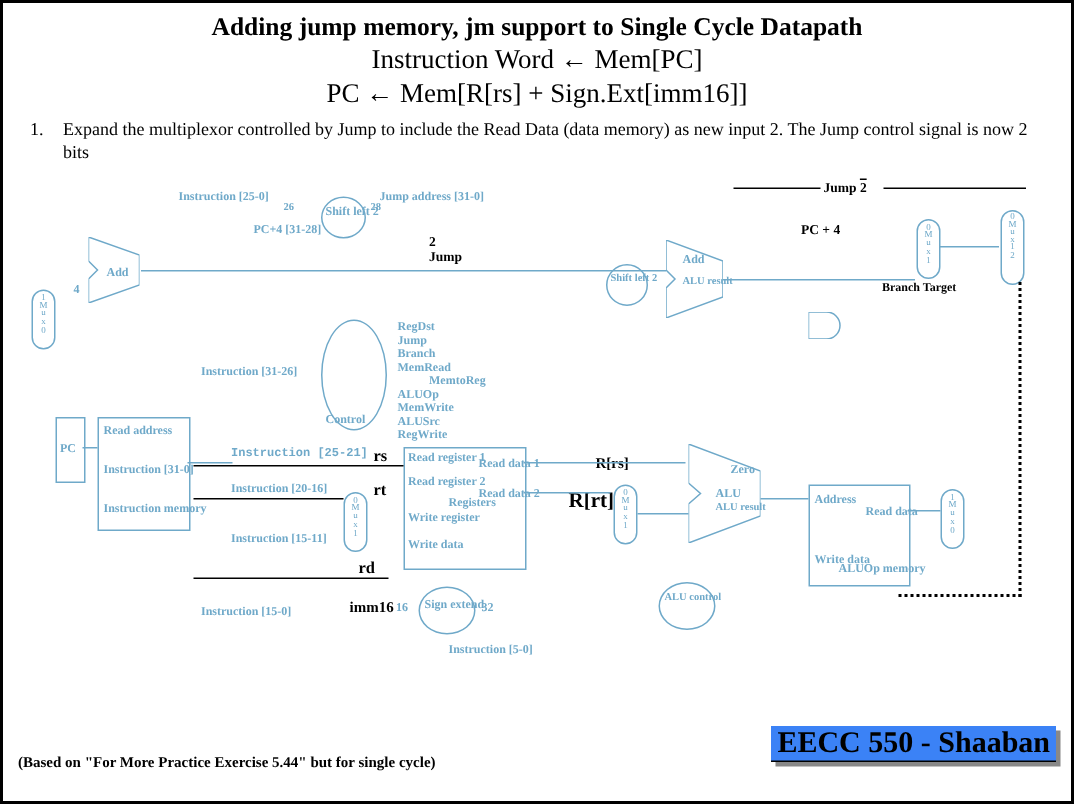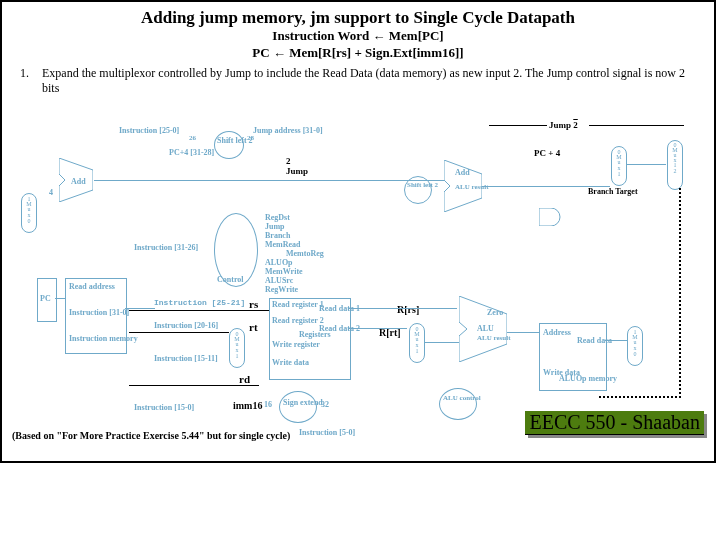--- a/index.html
+++ b/index.html
@@ -6,35 +6,35 @@
     margin: 0;
     padding: 0;
     width: 720px;
     height: 540px;
     font-family: "Times New Roman", serif;
     position: relative;
     background: #fff;
   }
   .slide {
     width: 716px;
-    height: 463px;
+    height: 536px;
     border: 2px solid #000;
     position: relative;
     box-sizing: border-box;
   }
   .title {
     text-align: center;
     font-weight: bold;
     font-size: 17px;
     padding-top: 6px;
   }
   .instr1, .instr2 {
     text-align: center;
-    font-weight: bold;
-    font-size: 13px;
+    font-weight: normal;
+    font-size: 18px;
     line-height: 1.3;
   }
   .bullet {
     font-size: 12px;
     padding: 4px 18px 2px 18px;
     display: flex;
   }
   .bullet .num { width: 22px; flex-shrink: 0; }
   .diagram {
     position: absolute;
@@ -90,23 +90,23 @@
     left: 10px;
     bottom: 20px;
     font-size: 10px;
     font-weight: bold;
   }
   .footer-right {
     position: absolute;
     right: 10px;
     bottom: 26px;
     font-size: 20px;
-    font-weight: normal;
+    font-weight: bold;
     border-bottom: 1.5px solid #000;
-    background: #4d7c0f;
+    background: #3b82f6;
     padding: 0 4px;
     box-shadow: 3px 3px 0 #888;
   }
   .footer-sub {
     position: absolute;
     right: 10px;
     bottom: 6px;
     font-size: 10px;
     font-weight: bold;
   }
@@ -209,21 +209,21 @@
     <div class="box" style="left:250px;top:170px;width:80px;height:80px;"></div>
     <div class="label small" style="left:253px;top:172px;">Read register 1</div>
     <div class="label small" style="left:253px;top:188px;">Read register 2</div>
     <div class="label small" style="left:253px;top:212px;">Write register</div>
     <div class="label small" style="left:253px;top:230px;">Write data</div>
     <div class="label small" style="left:280px;top:202px;font-weight:bold;">Registers</div>
     <div class="label small" style="left:300px;top:176px;">Read data 1</div>
     <div class="label small" style="left:300px;top:196px;">Read data 2</div>
 
     <div class="label" style="left:378px;top:176px;font-size:10px;">R[rs]</div>
-    <div class="label" style="left:360px;top:199px;font-size:10px;text-align:right;">R[rt]</div>
+    <div class="label" style="left:360px;top:199px;font-size:14px;text-align:right;">R[rt]</div>
 
     <div class="mux" style="left:390px;top:195px;width:14px;height:38px;">
       <div style="font-size:6px;margin-top:2px">0</div>
       <div style="font-size:6px;white-space:pre;line-height:0.9">M
 u
 x</div>
       <div style="font-size:6px">1</div>
     </div>
 
     <div class="oval" style="left:260px;top:263px;width:36px;height:30px;"></div>

